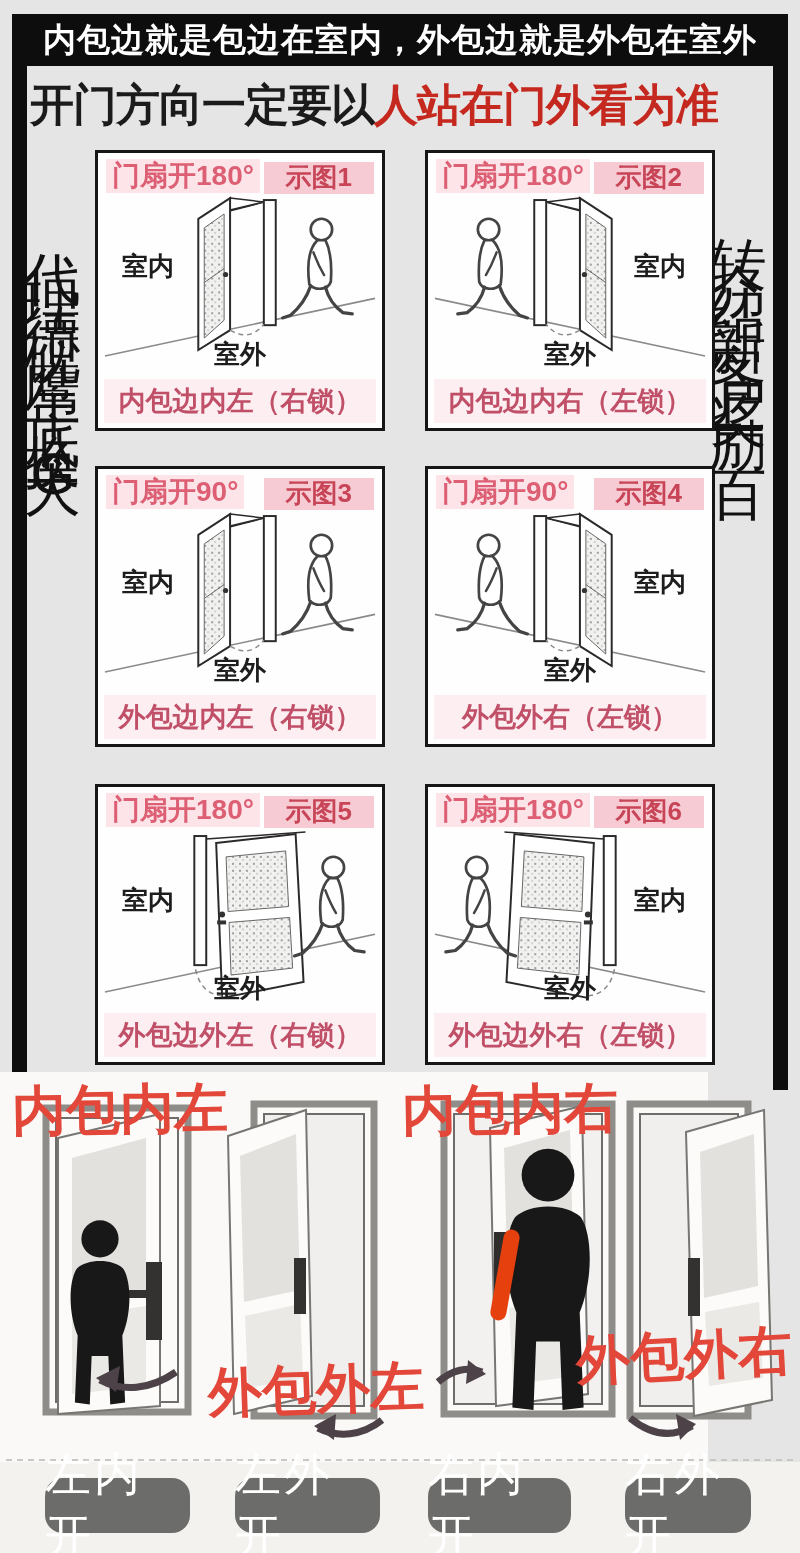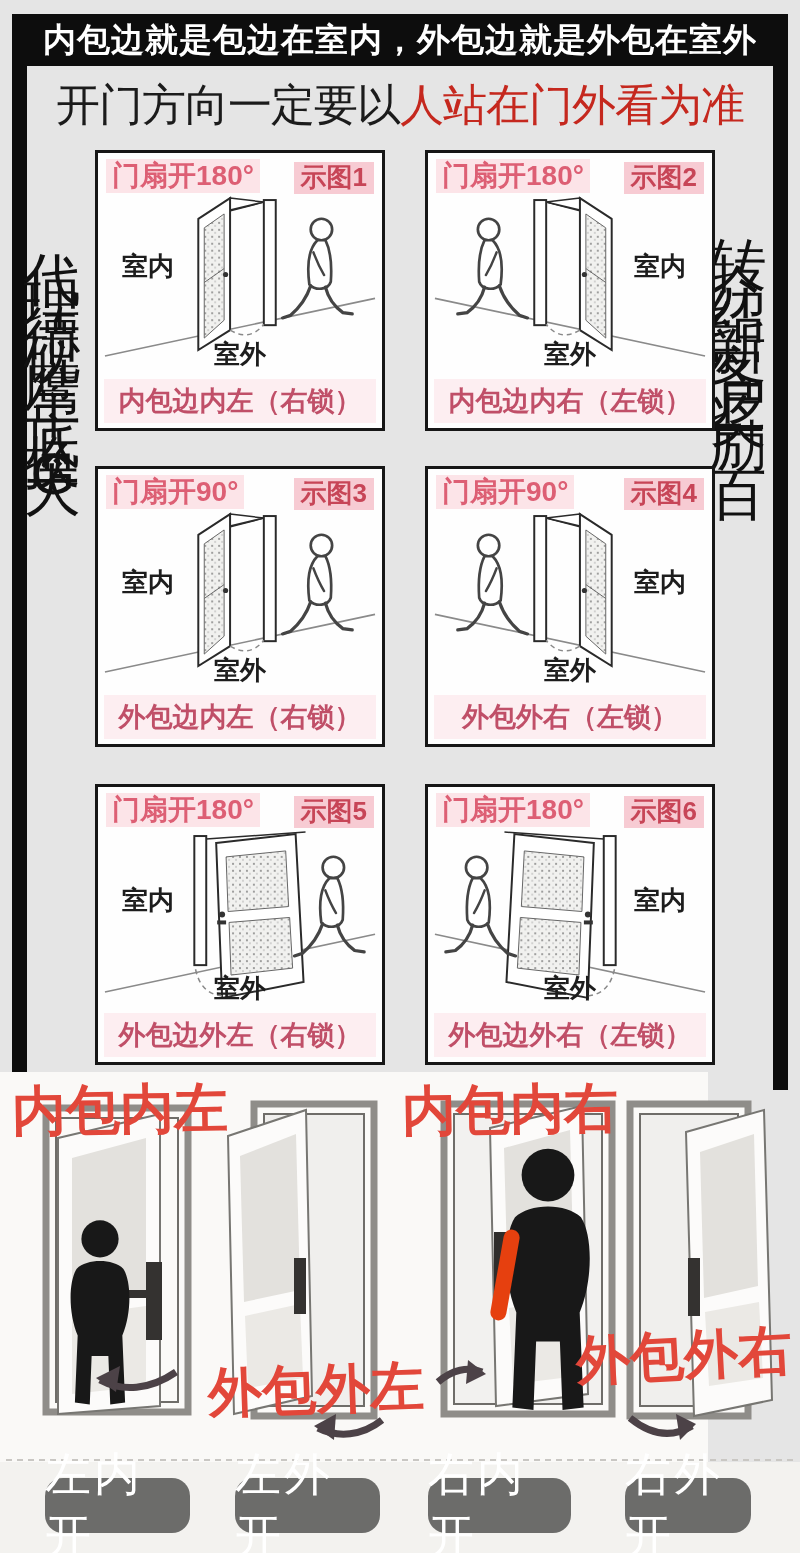--- a/index.html
+++ b/index.html
@@ -7,37 +7,37 @@
     position:relative;width:800px;height:1553px;overflow:hidden;background:#e5e5e5;
     font-family:"Liberation Sans","DejaVu Sans",sans-serif;
   }
   
   .frame-top{position:absolute;left:12px;top:14px;width:776px;height:52px;background:#0d0d0d;
     display:flex;align-items:center;justify-content:center;}
   .banner-text{color:#ffffff;font-size:33px;font-weight:700;letter-spacing:1px;white-space:nowrap;}
   .frame-left{position:absolute;left:12px;top:14px;width:15px;height:1076px;background:#0d0d0d;}
   .frame-right{position:absolute;left:773px;top:14px;width:15px;height:1076px;background:#0d0d0d;}
   
-  .headline{position:absolute;left:30px;right:30px;top:76px;height:60px;text-align:center;
-    font-size:44px;font-weight:400;letter-spacing:-1px;white-space:nowrap;}
+  .headline{position:absolute;left:30px;right:30px;top:76px;height:60px;text-align:left;
+    font-size:44px;font-weight:700;letter-spacing:-1px;white-space:nowrap;}
   .hl-black{color:#1b1b1b;}
   .hl-red{color:#c5281e;}
   
   .side-text{position:absolute;writing-mode:vertical-rl;text-orientation:upright;
     color:#111;font-size:57px;font-weight:500;letter-spacing:26px;line-height:1;}
   .side-text.left{left:24px;top:208px;}
   .side-text.right{left:710px;top:192px;}
   
   .panel{position:absolute;width:290px;height:281px;border:3px solid #161616;background:#fefefe;box-sizing:border-box;}
   .c1{left:95px}.c2{left:425px}
   .r1{top:150px}.r2{top:466px}.r3{top:784px}
   .angle{position:absolute;left:8px;top:6px;font-size:28px;font-weight:800;color:#dd5f74;
     background:#fce4e8;padding:1px 6px;line-height:1.15;}
   .fig{position:absolute;right:8px;top:9px;font-size:26px;font-weight:800;color:#c74557;
-    background:#f7cbd3;padding:1px 7px;line-height:1.15;}
+    background:#f7cbd3;padding:1px 22px;line-height:1.15;}
   .scene{position:absolute;left:1px;top:37px;width:282px;height:177px;}
   .scene svg{width:100%;height:100%;display:block;}
   .indoor{position:absolute;top:96px;left:24px;font-size:26px;font-weight:600;color:#1d1d1d;}
   .panel.mirror .indoor{left:auto;right:26px;}
   .outdoor{position:absolute;bottom:56px;left:0;width:100%;text-align:center;
     font-size:26px;font-weight:600;color:#1d1d1d;}
   .caption{position:absolute;left:6px;right:6px;bottom:5px;text-align:center;
     font-size:27px;font-weight:800;color:#c04f68;background:#fdeef1;padding:4px 12px;}
   
   .photo{position:absolute;left:0;top:1072px;width:708px;height:390px;background:#faf9f7;}

